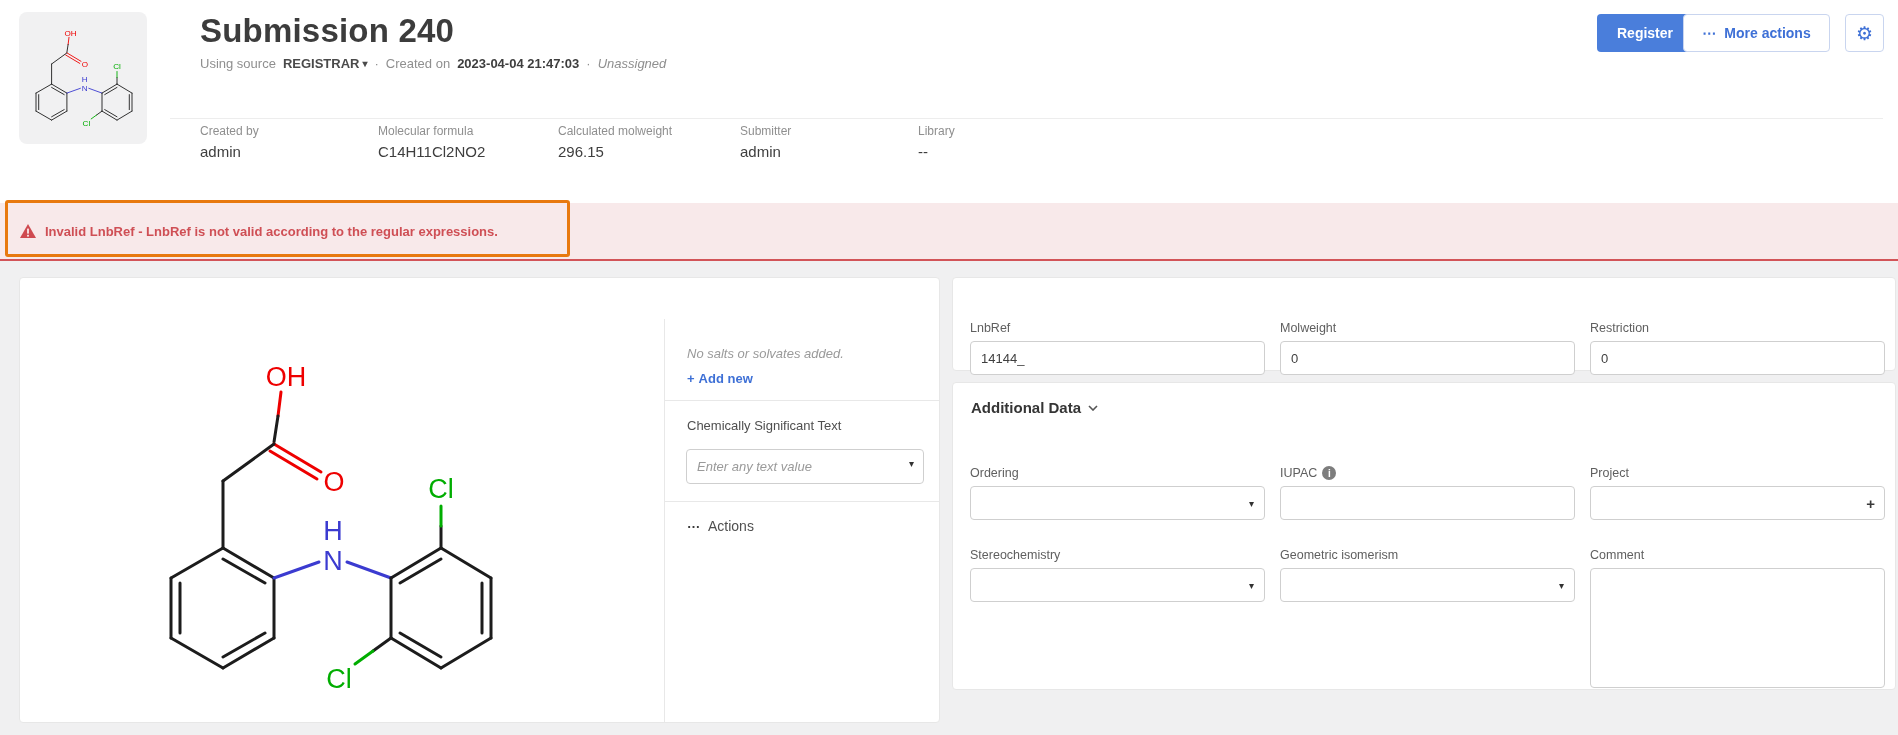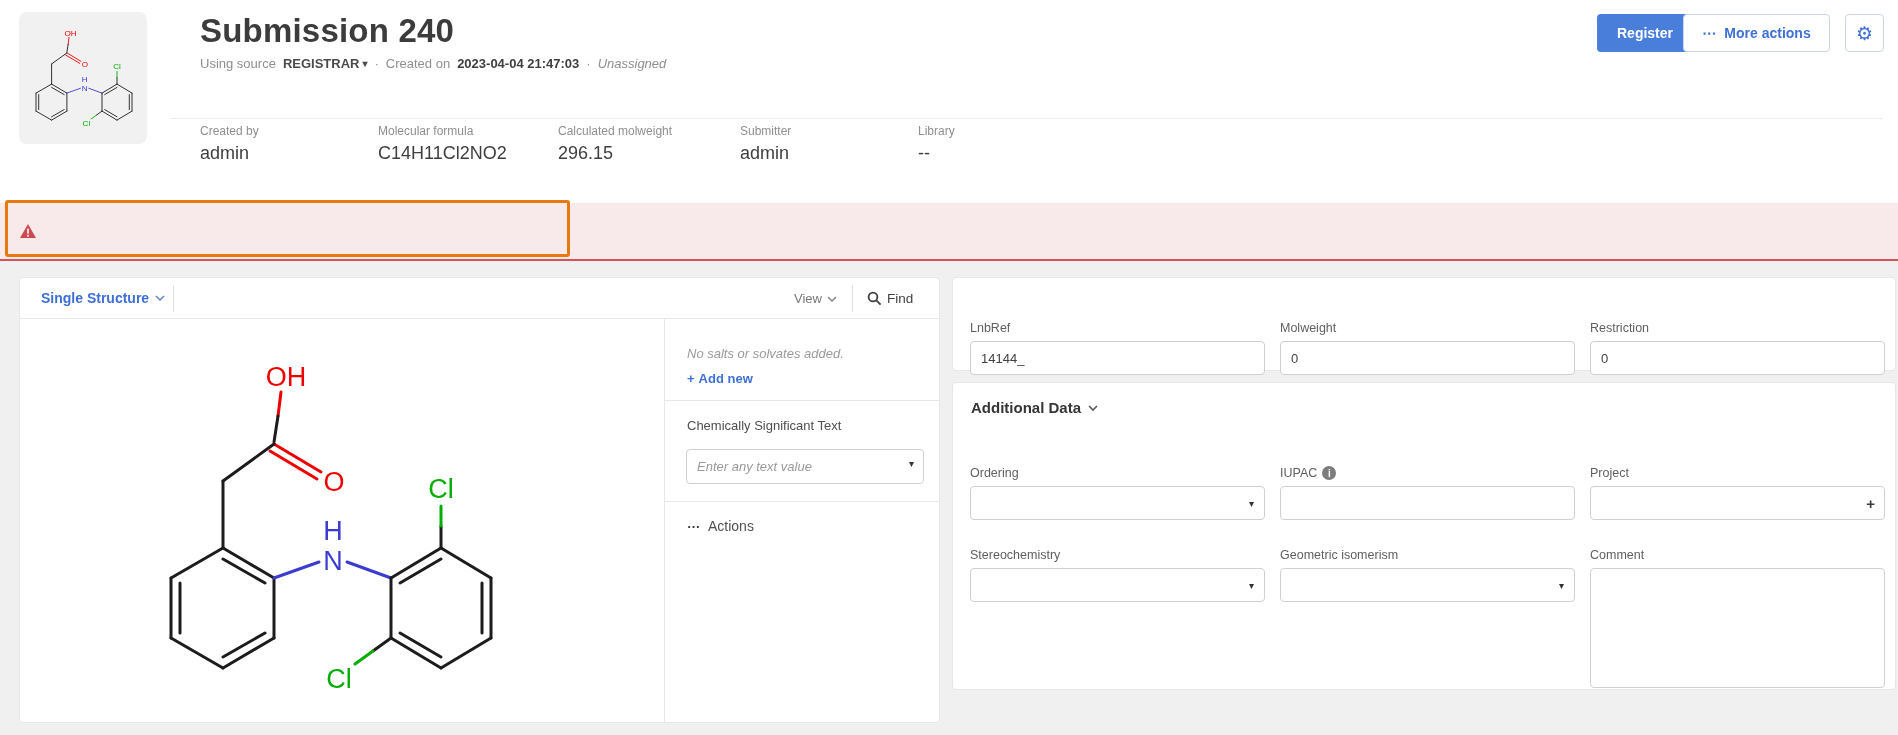--- a/index.html
+++ b/index.html
@@ -17,21 +17,21 @@
   
   .thumb{position:absolute;left:19px;top:12px;width:128px;height:132px;background:#f1f1f2;border-radius:8px;display:flex;align-items:center;justify-content:center;}
   .page-title{position:absolute;left:200px;top:12px;font-size:33px;font-weight:bold;color:var(--title);letter-spacing:.2px;}
   .subtitle{position:absolute;left:200px;top:56px;font-size:13px;color:var(--muted);display:flex;align-items:center;gap:7px;}
   .subtitle .src{font-weight:bold;color:#4a4a4a;cursor:pointer;display:flex;align-items:center;gap:3px;}
   .subtitle .caret{font-size:10px;color:#4a4a4a;}
   .subtitle .bold-date{font-weight:bold;color:var(--value);}
   .subtitle .unassigned{font-style:italic;}
   .hdr-divider{position:absolute;left:170px;right:15px;top:118px;height:1px;background:#ededed;}
   .meta{position:absolute;top:124px;font-size:12px;color:var(--muted);}
-  .meta .v{margin-top:5px;font-size:18px;color:var(--value);}
+  .meta .v{margin-top:5px;font-size:15px;color:var(--value);}
   .m0{left:200px}.m1{left:378px}.m2{left:558px}.m3{left:740px}.m4{left:918px}
 
   .btn{position:absolute;top:14px;height:38px;border-radius:4px;font-size:14px;font-weight:bold;display:flex;align-items:center;justify-content:center;cursor:pointer;gap:7px;}
   .btn-primary{left:1577px;width:96px;background:var(--accent);color:#fff;margin-left:20px;}
   .btn-outline{background:#fff;border:1px solid #c9d5ef;color:var(--link);}
   .btn-more{left:1683px;width:147px;}
   .btn-gear{left:1845px;width:39px;font-size:19px;font-weight:normal;}
   .ellipsis{font-weight:bold;letter-spacing:1px;}
 
   
@@ -146,49 +146,27 @@
   <div class="btn btn-outline btn-gear">
     <span>⚙</span>
   </div>
 
   <div class="alert">
     <svg width="16" height="14" viewBox="0 0 16 14">
       <path d="M8 0 L16 14 H0 Z" fill="#cf4a50"></path>
       <rect x="7.1" y="4.6" width="1.8" height="5" fill="#f8e9ea"></rect>
       <rect x="7.1" y="10.8" width="1.8" height="1.8" fill="#f8e9ea"></rect>
     </svg>
+    <span class="alert-text">Invalid LnbRef - LnbRef is not valid according to the regular expressions.</span>
   </div>
   <div class="annotation-box"></div>
 
   <div class="main-bg"></div>
 
   <div class="card card-structure">
-    <div class="sc-header">
-      <div class="mode-dd">
-        <span>Single Structure</span>
-        <svg class="chev" width="10" height="6" viewBox="0 0 10 6">
-            <path d="M1 1 L5 5 L9 1" stroke="#6b87c9" stroke-width="1.6" fill="none"></path>
-          </svg>
-      </div>
-      <div class="vsep vsep-a"></div>
-      <div class="view-dd">
-        <span>View</span>
-        <svg class="chev" width="10" height="6" viewBox="0 0 10 6">
-            <path d="M1 1 L5 5 L9 1" stroke="#8a8a8a" stroke-width="1.6" fill="none"></path>
-          </svg>
-      </div>
-      <div class="vsep vsep-b"></div>
-      <div class="find-btn">
-        <svg width="15" height="15" viewBox="0 0 15 15">
-          <circle cx="6" cy="6" r="4.4" stroke="#3f3f3f" stroke-width="1.8" fill="none"></circle>
-          <line x1="9.4" y1="9.4" x2="13.6" y2="13.6" stroke="#3f3f3f" stroke-width="1.8"></line>
-        </svg>
-        <span>Find</span>
-      </div>
-    </div>
 
     <svg class="mol-large" width="440" height="410" viewBox="0 0 440 410">
       <g id="molgfx">
 
         <line class="bond bond-o" x1="150" y1="96" x2="147" y2="120"></line>
         <line class="bond" x1="147" y1="120" x2="143" y2="146"></line>
 
         <line class="bond bond-o" x1="143" y1="148" x2="190" y2="176"></line>
         <line class="bond bond-o" x1="139" y1="155" x2="186" y2="183"></line>
 

